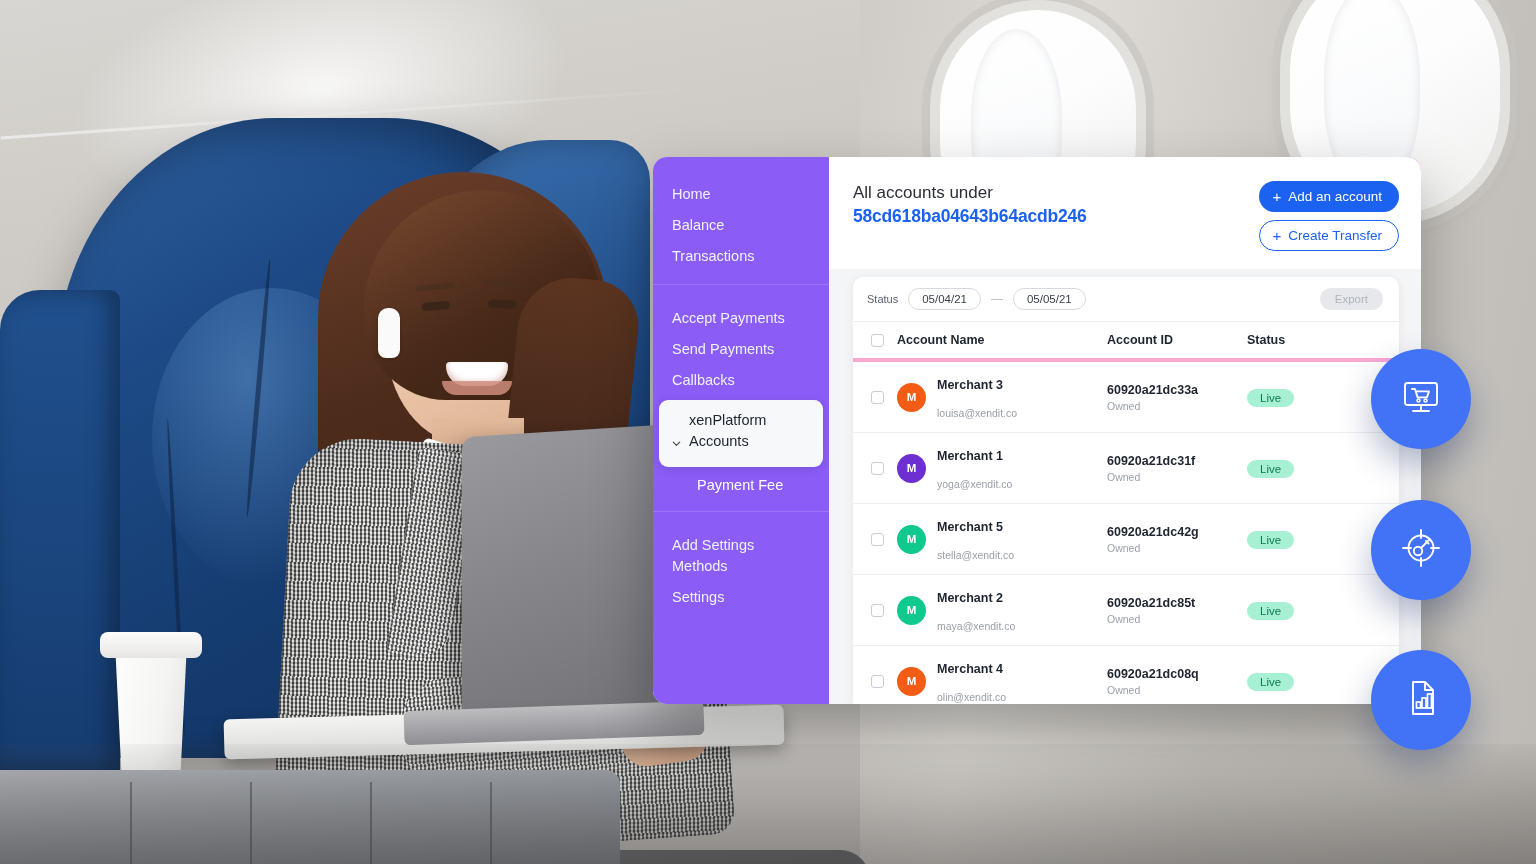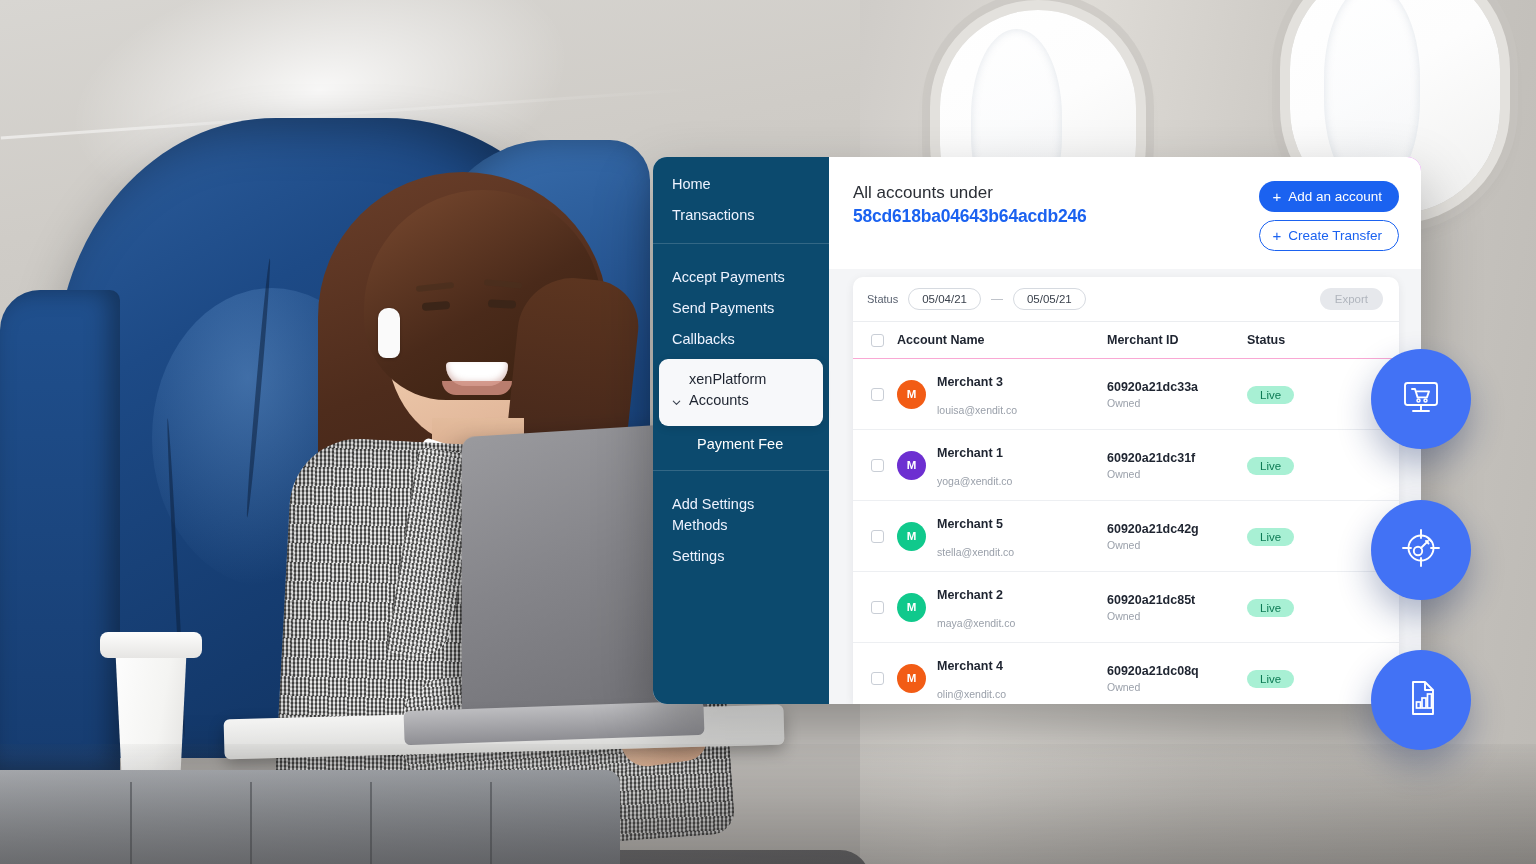--- a/index.html
+++ b/index.html
@@ -273,23 +273,23 @@
     border-radius: 14px;
     box-shadow: 0 26px 60px rgba(0,0,0,.30);
     display: flex;
     overflow: hidden;
     background: #f4f5f7;
   }
 
   
   .sidebar {
     width: 176px;
-    background: #0c4a6e;
+    background: #8b5cf6;
     flex: 0 0 176px;
-    padding-top: 12px;
+    padding-top: 22px;
     position: relative;
   }
   .nav-group { padding: 0 0 12px 0; }
   .nav-group + .nav-group { border-top: 1px solid rgba(255,255,255,.16); padding-top: 18px; }
   .nav-item {
     color: #eef3ff;
     font-size: 14.5px;
     line-height: 1.45;
     padding: 5px 18px 5px 19px;
     cursor: pointer;
@@ -357,21 +357,21 @@
   .dash { color: #b7bcc4; font-size: 12px; }
   .export-btn {
     margin-left: auto;
     background: #e6e8ec; color: #b0b5bd;
     border-radius: 20px; font-size: 11.5px; padding: 5px 15px; cursor: pointer;
   }
 
   table { width: 100%; border-collapse: collapse; }
   thead th {
     text-align: left; font-size: 12.5px; color: #1e2430; font-weight: bold;
-    padding: 11px 8px 11px 0; border-bottom: 1px solid #f9a8d4;
+    padding: 11px 8px 11px 0; border-bottom: 4px solid #f9a8d4;
   }
   th.c-check, td.c-check { width: 44px; padding-left: 18px; }
   th.c-name, td.c-name { width: 210px; }
   th.c-id,  td.c-id  { width: 140px; }
 
   .cbox {
     width: 13px; height: 13px; border: 1px solid #c9ced6; border-radius: 3px;
     background: #fff; display: block; cursor: pointer;
   }
 
@@ -471,20 +471,21 @@
     <div class="armrest-seam" style="left:490px"></div>
     <div class="floor"></div>
   </div>
 
   <div class="panel">
 
     <nav class="sidebar">
 
       <div class="nav-group">
         <div class="nav-item">Home</div>
+        <div class="nav-item">Balance</div>
         <div class="nav-item">Transactions</div>
       </div>
 
       <div class="nav-group">
         <div class="nav-item">Accept Payments</div>
         <div class="nav-item">Send Payments</div>
         <div class="nav-item">Callbacks</div>
 
         <div class="nav-item active-card">
           <span class="chev">
@@ -537,21 +538,21 @@
             <span class="export-btn">Export</span>
           </div>
 
           <table>
             <thead>
               <tr>
                 <th class="c-check">
                   <span class="cbox"></span>
                 </th>
                 <th class="c-name">Account Name</th>
-                <th class="c-id">Merchant ID</th>
+                <th class="c-id">Account ID</th>
                 <th>Status</th>
               </tr>
             </thead>
             <tbody id="tbody">
                 <tr>
                   <td class="c-check">
                     <span class="cbox"></span>
                   </td>
                   <td class="c-name">
                     <div class="name-cell">

